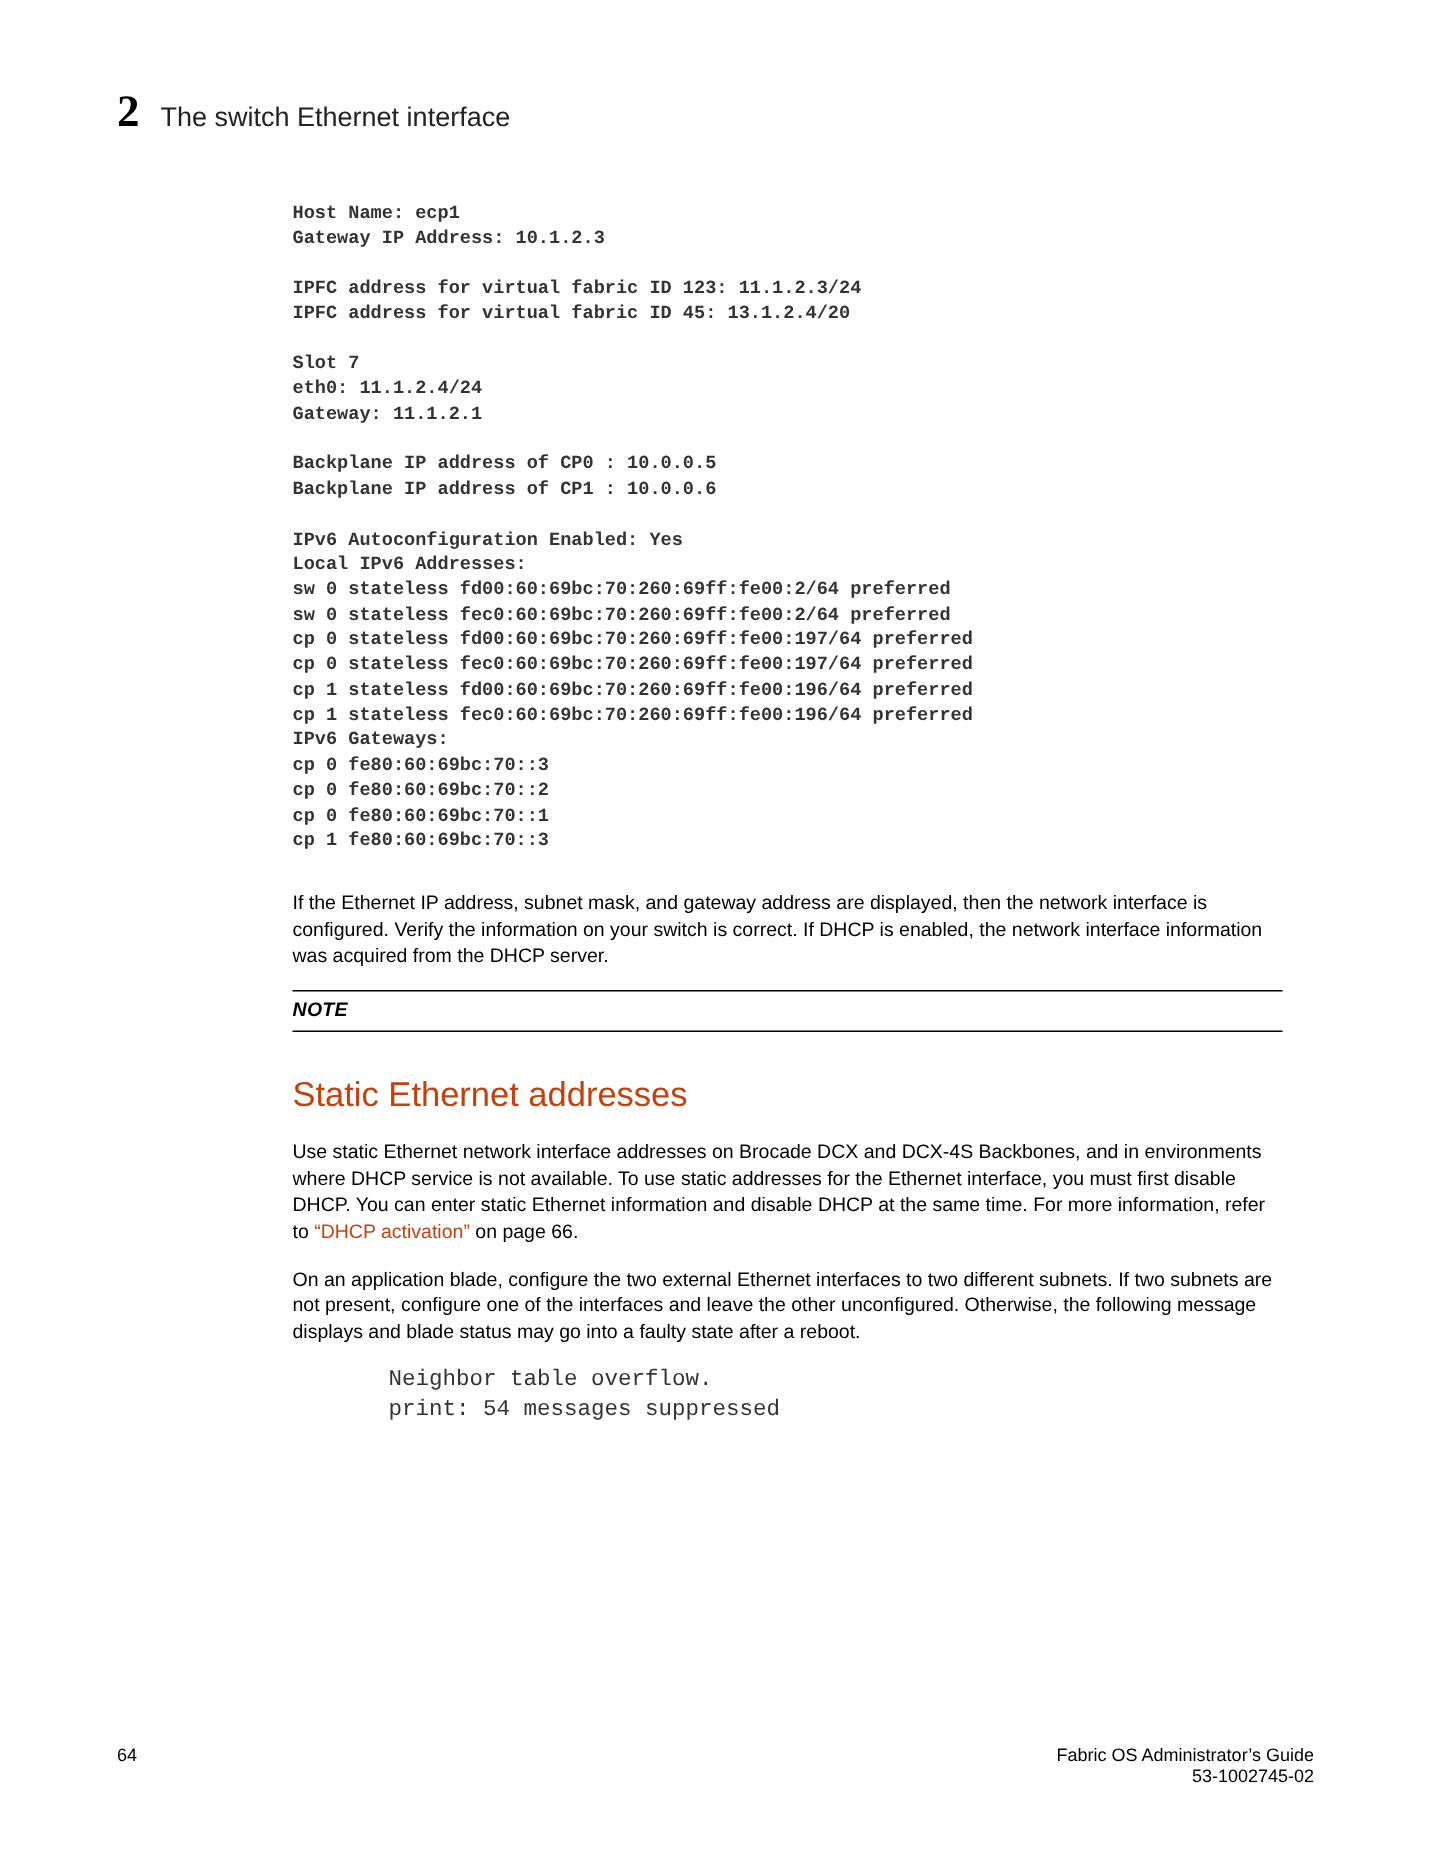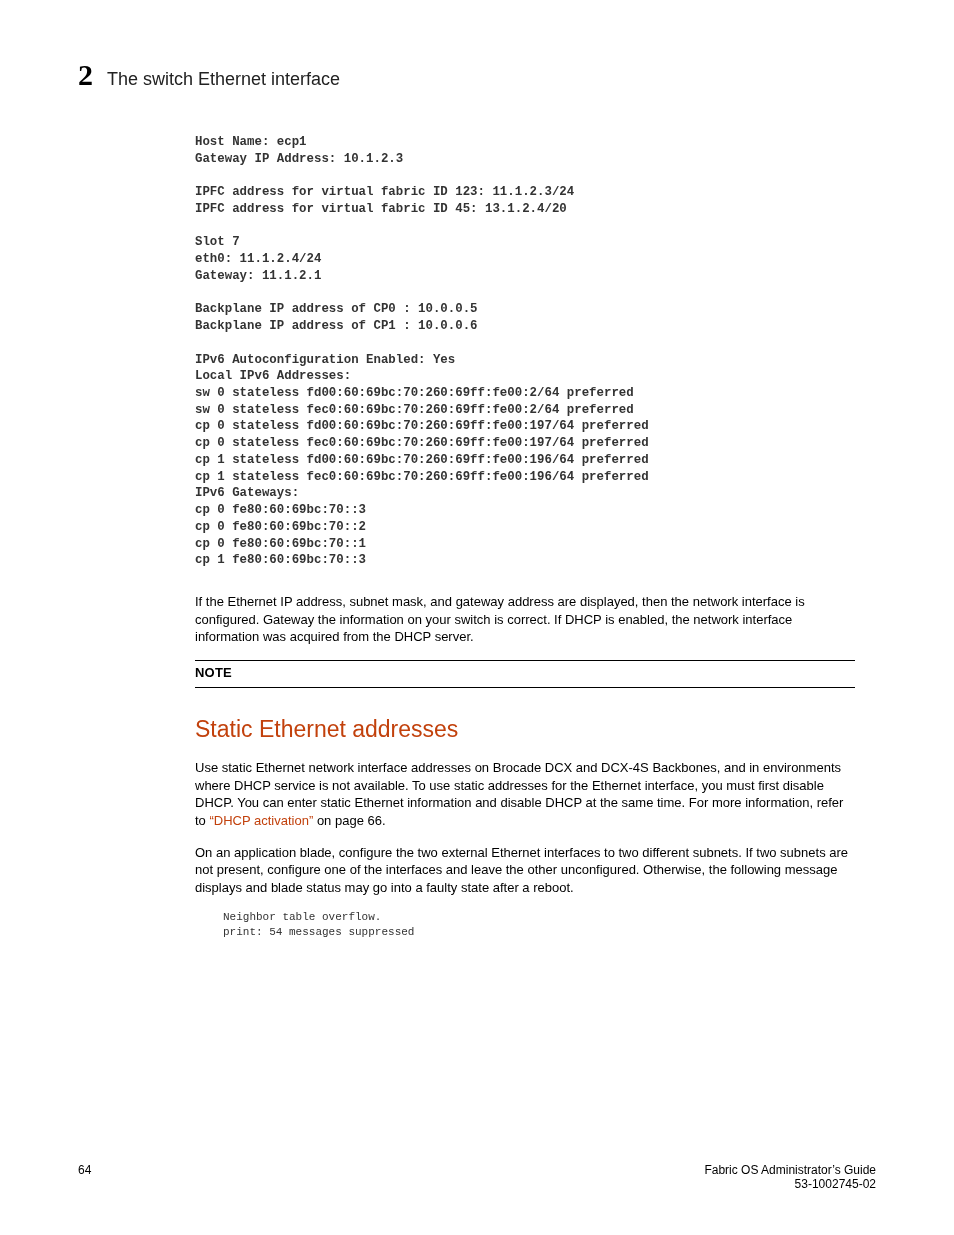--- a/index.html
+++ b/index.html
@@ -57,20 +57,21 @@
   .note-rule {
     border: none;
     border-top: 1px solid #000;
     margin: 10px 0 3px 0;
   }
   .note-label {
     font-weight: bold;
     font-size: 13px;
     font-family: Arial, sans-serif;
     letter-spacing: 0.2px;
+    font-style: italic;
   }
   .note-text {
     margin: 2px 0 6px 0;
   }
   .note-rule2 {
     border: none;
     border-top: 1px solid #000;
     margin: 6px 0 26px 0;
   }
   .subhead {
@@ -79,23 +80,23 @@
     font-family: Arial, sans-serif;
     margin: 0 0 14px 0;
     letter-spacing: 0px;
     color:#c2410c;
   }
   .ital { font-style: italic; }
   .link { color: #c2410c; }
   .bold { font-weight: bold; }
   .indent-code {
     font-family: "Courier New", Courier, monospace;
-    font-size: 11px;
+    font-size: 15px;
     white-space: pre;
-    margin-left: 28px;
+    margin-left: 64px;
     line-height: 1.35;
     color:#333;
   }
   .footer {
     position: absolute;
     bottom: 44px;
     left: 78px;
     right: 78px;
     display: flex;
     justify-content: space-between;
@@ -136,21 +137,21 @@
 cp 0 stateless fd00:60:69bc:70:260:69ff:fe00:197/64 preferred
 cp 0 stateless fec0:60:69bc:70:260:69ff:fe00:197/64 preferred
 cp 1 stateless fd00:60:69bc:70:260:69ff:fe00:196/64 preferred
 cp 1 stateless fec0:60:69bc:70:260:69ff:fe00:196/64 preferred
 IPv6 Gateways:
 cp 0 fe80:60:69bc:70::3
 cp 0 fe80:60:69bc:70::2
 cp 0 fe80:60:69bc:70::1
 cp 1 fe80:60:69bc:70::3</div>
 
-    <p class="bodytext">If the Ethernet IP address, subnet mask, and gateway address are displayed, then the network interface is configured. Gateway the information on your switch is correct. If DHCP is enabled, the network interface information was acquired from the DHCP server.</p>
+    <p class="bodytext">If the Ethernet IP address, subnet mask, and gateway address are displayed, then the network interface is configured. Verify the information on your switch is correct. If DHCP is enabled, the network interface information was acquired from the DHCP server.</p>
 
     <hr class="note-rule">
     <div class="note-label">NOTE</div>
     <hr class="note-rule2">
 
     <h2 class="subhead">Static Ethernet addresses</h2>
 
     <p class="bodytext">
       <span>Use static Ethernet network interface addresses on Brocade DCX and DCX-4S Backbones, and in environments where DHCP service is not available. To use static addresses for the Ethernet interface, you must first disable DHCP. You can enter static Ethernet information and disable DHCP at the same time. For more information, refer to </span><span class="link">“DHCP activation”</span><span> on page 66.</span>
     </p>

